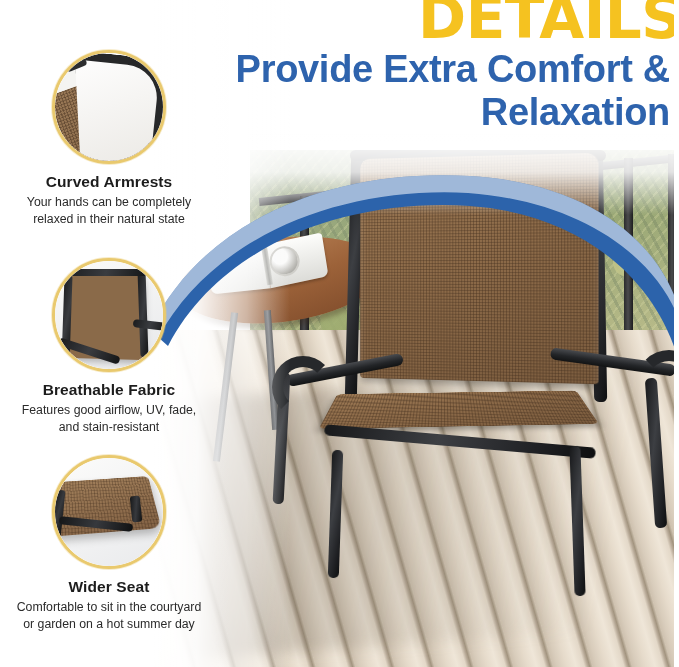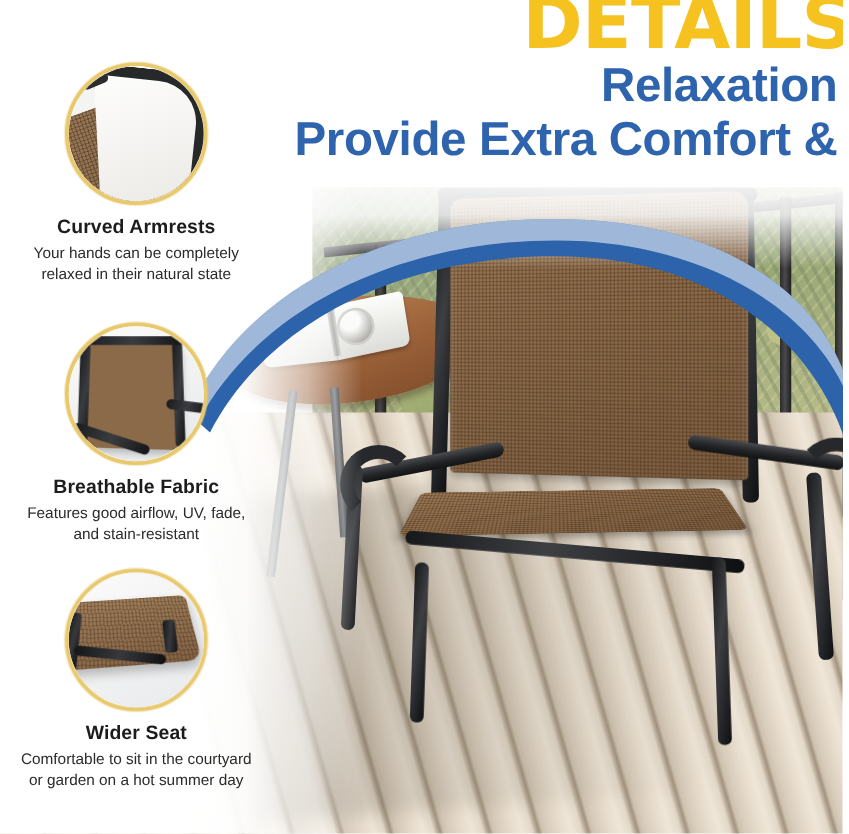--- a/index.html
+++ b/index.html
@@ -318,22 +318,22 @@
     <div class="white-fade-left"></div>
 
     <svg class="blue-arc" viewBox="0 0 679 667">
       <path d="M150 330 C 205 215, 340 168, 470 176 C 575 182, 650 230, 676 300 L 676 352 C 648 268, 570 213, 470 206 C 350 198, 222 242, 168 346 Z" fill="#2c63ab"></path>
       <path d="M150 330 C 205 215, 340 168, 470 176 C 575 182, 650 230, 676 300 L 676 312 C 646 246, 568 200, 468 193 C 344 186, 214 234, 158 338 Z" fill="#ffffff" opacity="0.55"></path>
     </svg>
   </div>
 
   <div class="kicker">DETAILS</div>
   <div class="headline">
+    <div>Provide Extra Comfort &amp;</div>
     <div>Relaxation</div>
-    <div>Provide Extra Comfort &amp;</div>
   </div>
 
   <div class="feature" style="left:-9px;top:50px;">
     <div class="circle">
       <div class="inner">
         <div class="c1-bg"></div>
         <div class="c1-fabric"></div>
         <div class="c1-white"></div>
         <div class="c1-tube"></div>
         <div class="c1-tube2"></div>

